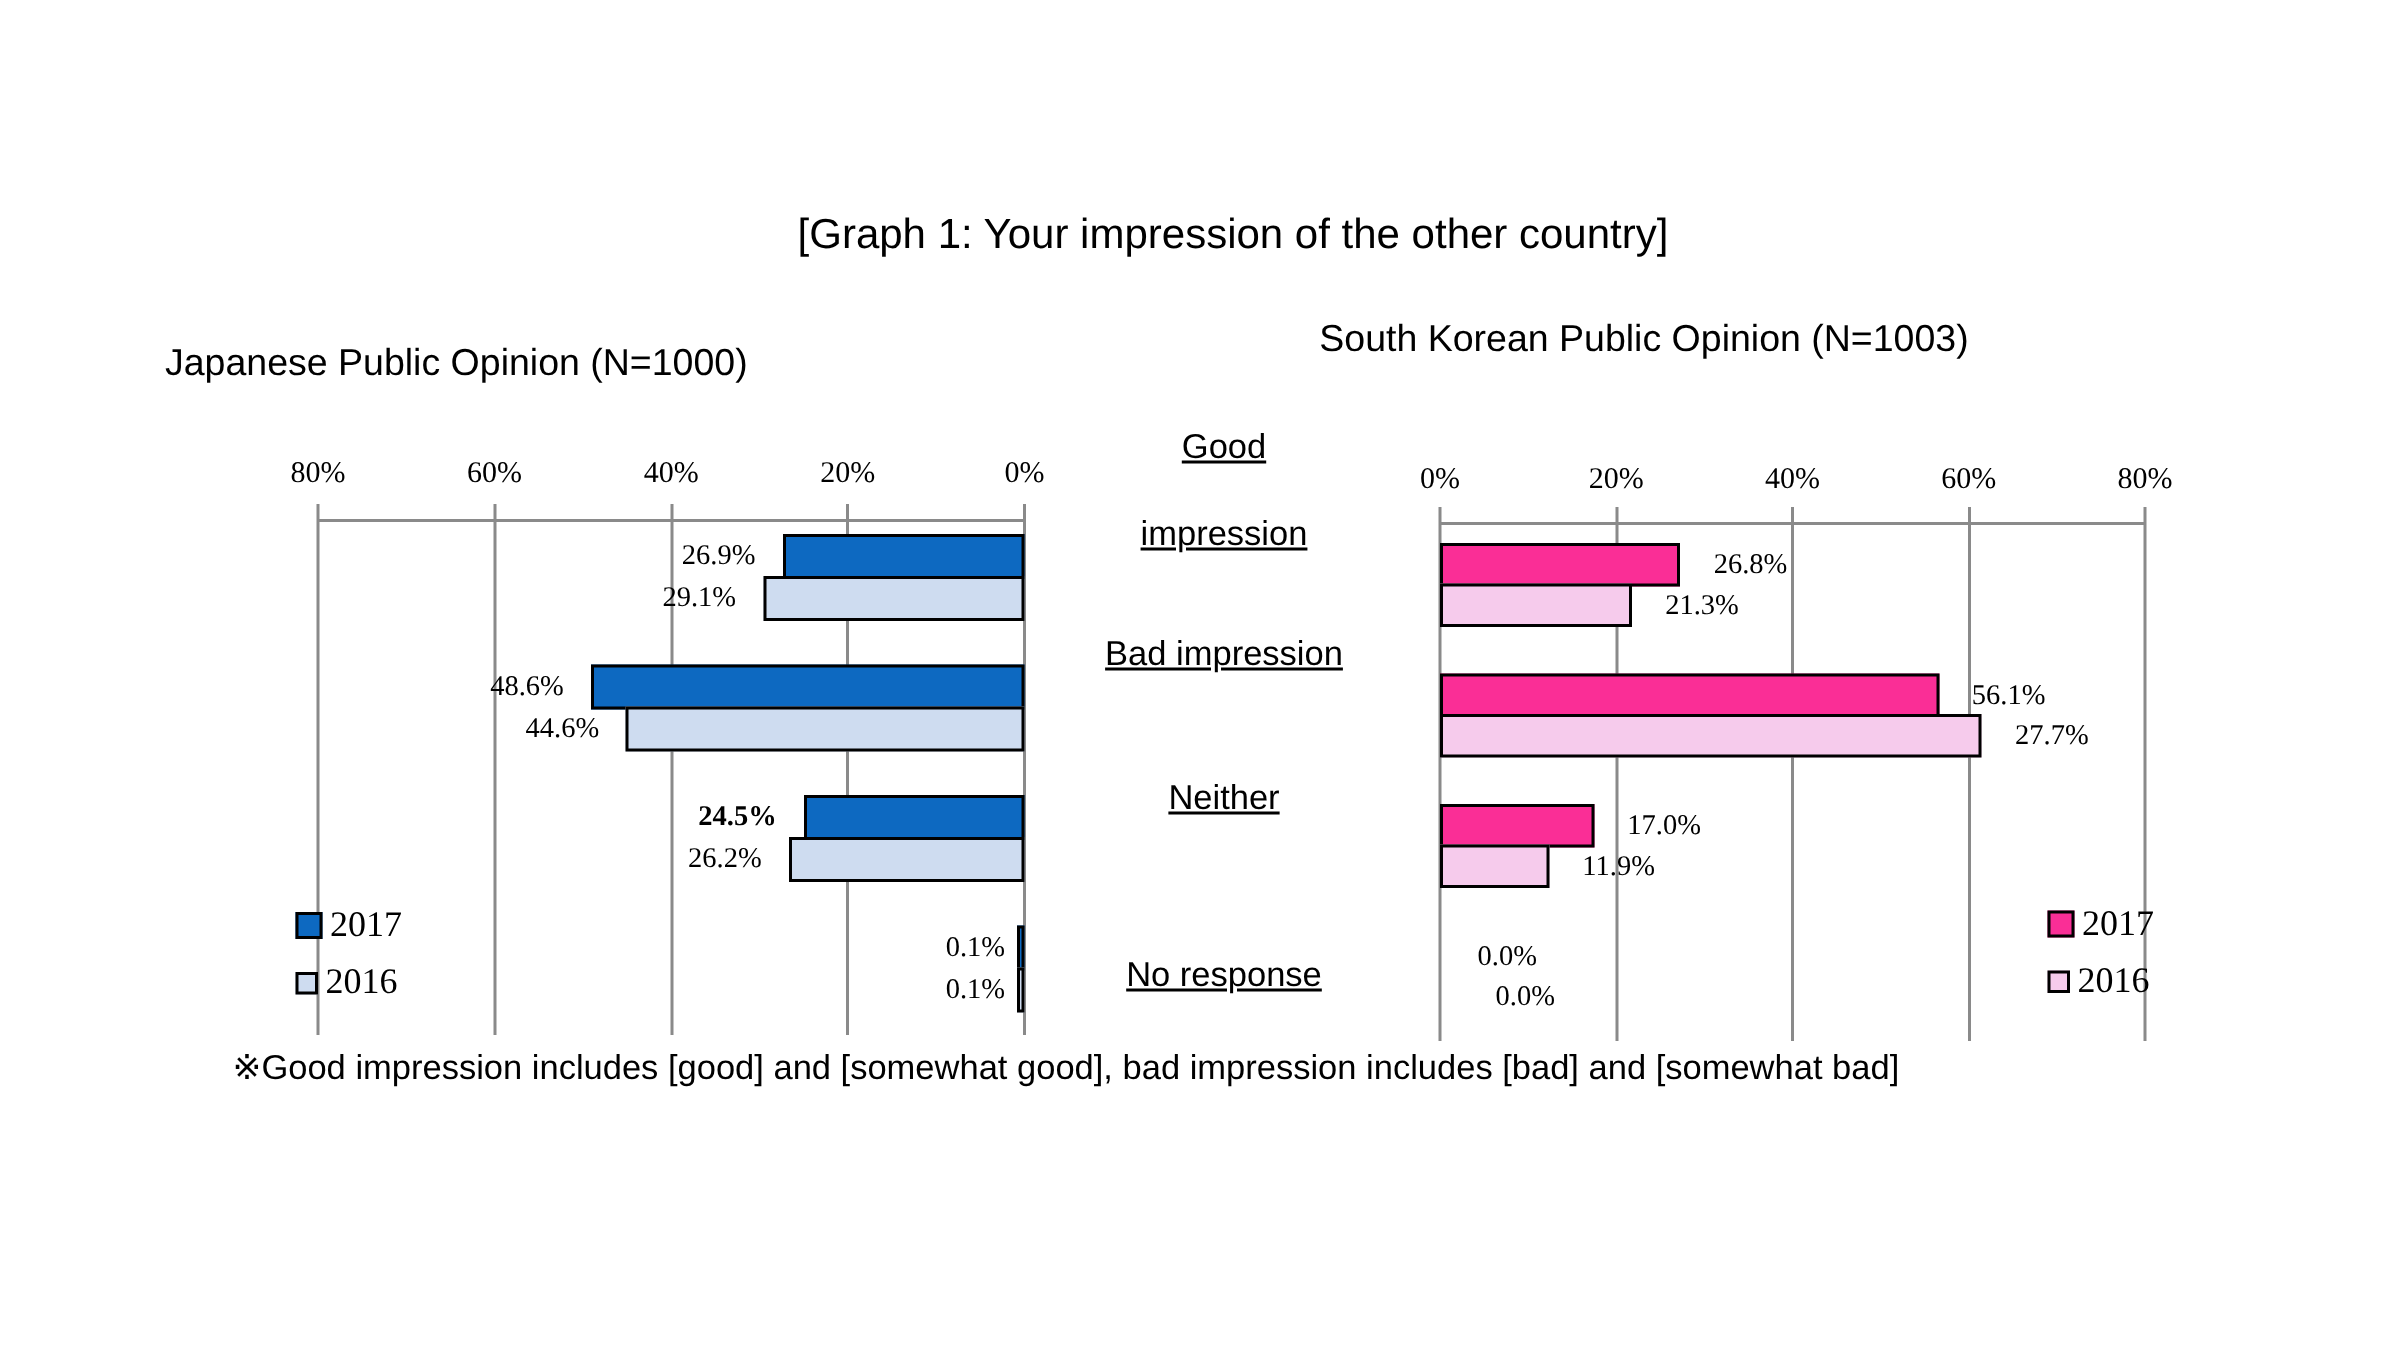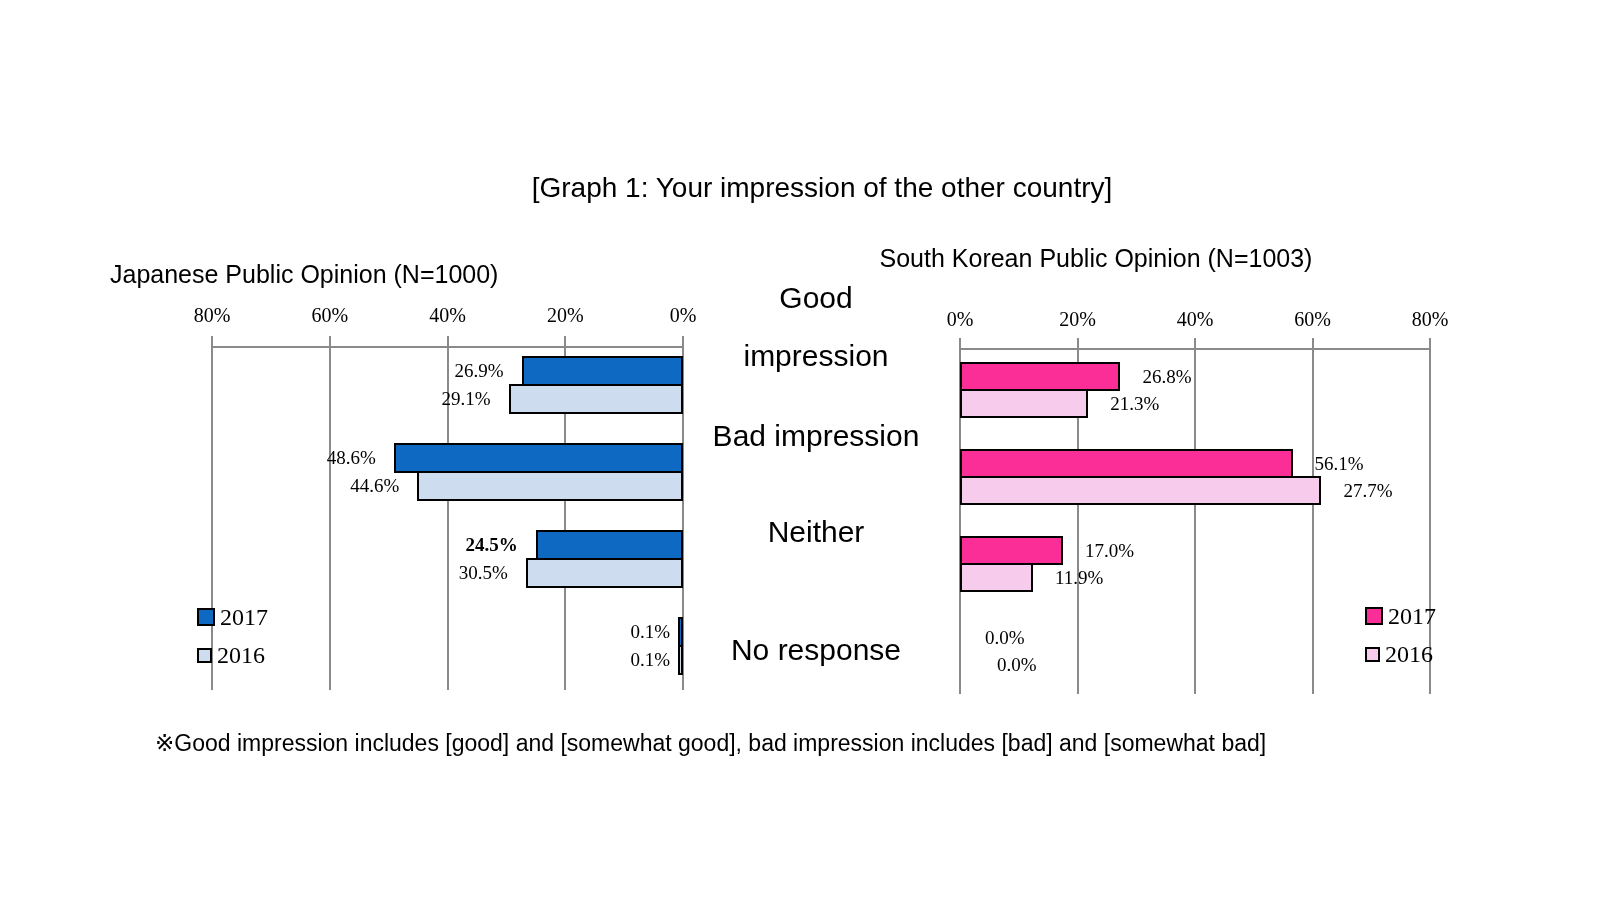--- a/index.html
+++ b/index.html
@@ -1,24 +1,24 @@
 <!DOCTYPE html>
 <html><head>
 <meta charset="utf-8">
 <style>
   html,body{margin:0;padding:0;}
   body{
     width:1600px;height:900px;position:relative;overflow:hidden;
     background:#ffffff;color:#000;
     font-family:"Liberation Sans","DejaVu Sans",sans-serif;
   }
-  .abs{position:absolute;margin-top:32px;}
+  .abs{position:absolute;}
   .figure-title{font-size:28px;white-space:nowrap;transform:translateX(-50%);}
   .chart-title{font-size:25px;white-space:nowrap;}
-  .center-label{position:absolute;transform:translateX(-50%);font-size:30px;line-height:25px;white-space:nowrap;}
+  .center-label{position:absolute;transform:translateX(-50%);font-size:23px;line-height:25px;white-space:nowrap;text-decoration:underline;}
   .chart{position:absolute;margin-top:26px;}
   .axis-line{position:absolute;left:0;right:0;height:2px;background:#8a8a8a;}
   .gridline{position:absolute;width:2px;background:#8a8a8a;}
   .tick-stub{position:absolute;width:2px;height:10px;background:#8a8a8a;}
   .tick-label{position:absolute;transform:translateX(-50%);
     font-family:"Liberation Serif","DejaVu Serif",serif;font-size:20px;white-space:nowrap;}
   .bar{position:absolute;border:2px solid #000;box-sizing:border-box;}
   .value-label{position:absolute;font-family:"Liberation Serif","DejaVu Serif",serif;
     font-size:19px;white-space:nowrap;}
   .legend{position:absolute;}
@@ -65,21 +65,21 @@
     <div class="value-label" style="top: 52px; line-height: 30px; right: 179.374px;">26.9%</div>
     <div class="bar" style="top: 80px; height: 30px; width: 174.326px; background: rgb(206, 220, 240); right: 0px;"></div>
     <div class="value-label" style="top: 80px; line-height: 30px; right: 192.326px;">29.1%</div>
     <div class="bar" style="top: 139px; height: 30px; width: 289.132px; background: rgb(13, 105, 193); right: 0px;"></div>
     <div class="value-label" style="top: 139px; line-height: 30px; right: 307.132px;">48.6%</div>
     <div class="bar" style="top: 167px; height: 30px; width: 265.582px; background: rgb(206, 220, 240); right: 0px;"></div>
     <div class="value-label" style="top: 167px; line-height: 30px; right: 283.582px;">44.6%</div>
     <div class="bar" style="top: 226px; height: 30px; width: 147.244px; background: rgb(13, 105, 193); right: 0px;"></div>
     <div class="value-label" style="top: 226px; line-height: 30px; right: 165.244px; font-weight: bold;">24.5%</div>
     <div class="bar" style="top: 254px; height: 30px; width: 157.252px; background: rgb(206, 220, 240); right: 0px;"></div>
-    <div class="value-label" style="top: 254px; line-height: 30px; right: 175.252px;">30.5%</div>
+    <div class="value-label" style="top: 254px; line-height: 30px; right: 175.252px;">26.2%</div>
     <div class="bar" style="top: 313px; height: 30px; width: 5px; background: rgb(13, 105, 193); right: 0px;"></div>
     <div class="value-label" style="top: 313px; line-height: 30px; right: 13px;">0.1%</div>
     <div class="bar" style="top: 341px; height: 30px; width: 5px; background: rgb(206, 220, 240); right: 0px;"></div>
     <div class="value-label" style="top: 341px; line-height: 30px; right: 13px;">0.1%</div>
   </div>
 <div id="chart-right" class="chart" style="left: 960px; top: 278px; width: 470px; height: 400px;">
     <div class="axis-line" style="top: 44px;"></div>
     <div class="tick-label" style="left: 0px; top: 4px;">0%</div>
     <div class="tick-stub" style="left: -1px; top: 34px;"></div>
     <div class="gridline" style="left: -1px; top: 44px; height: 346px;"></div>

